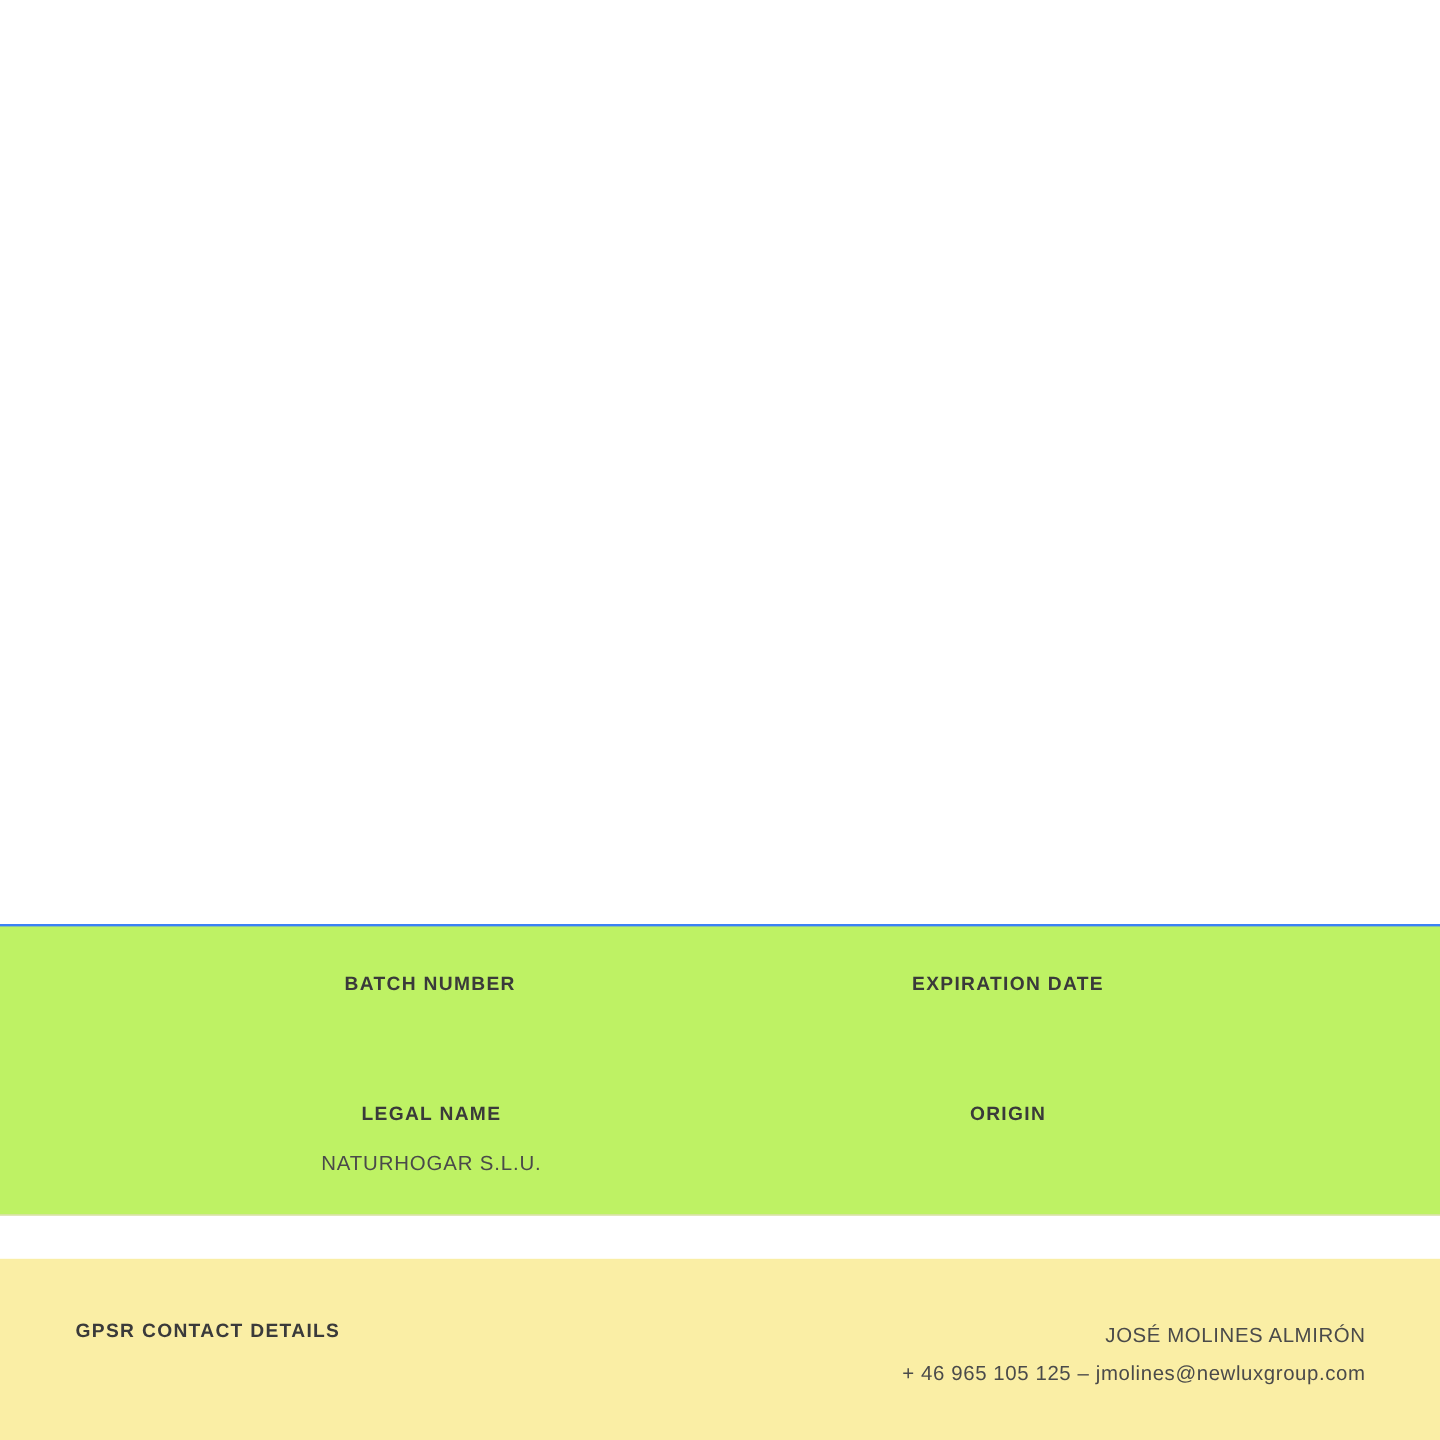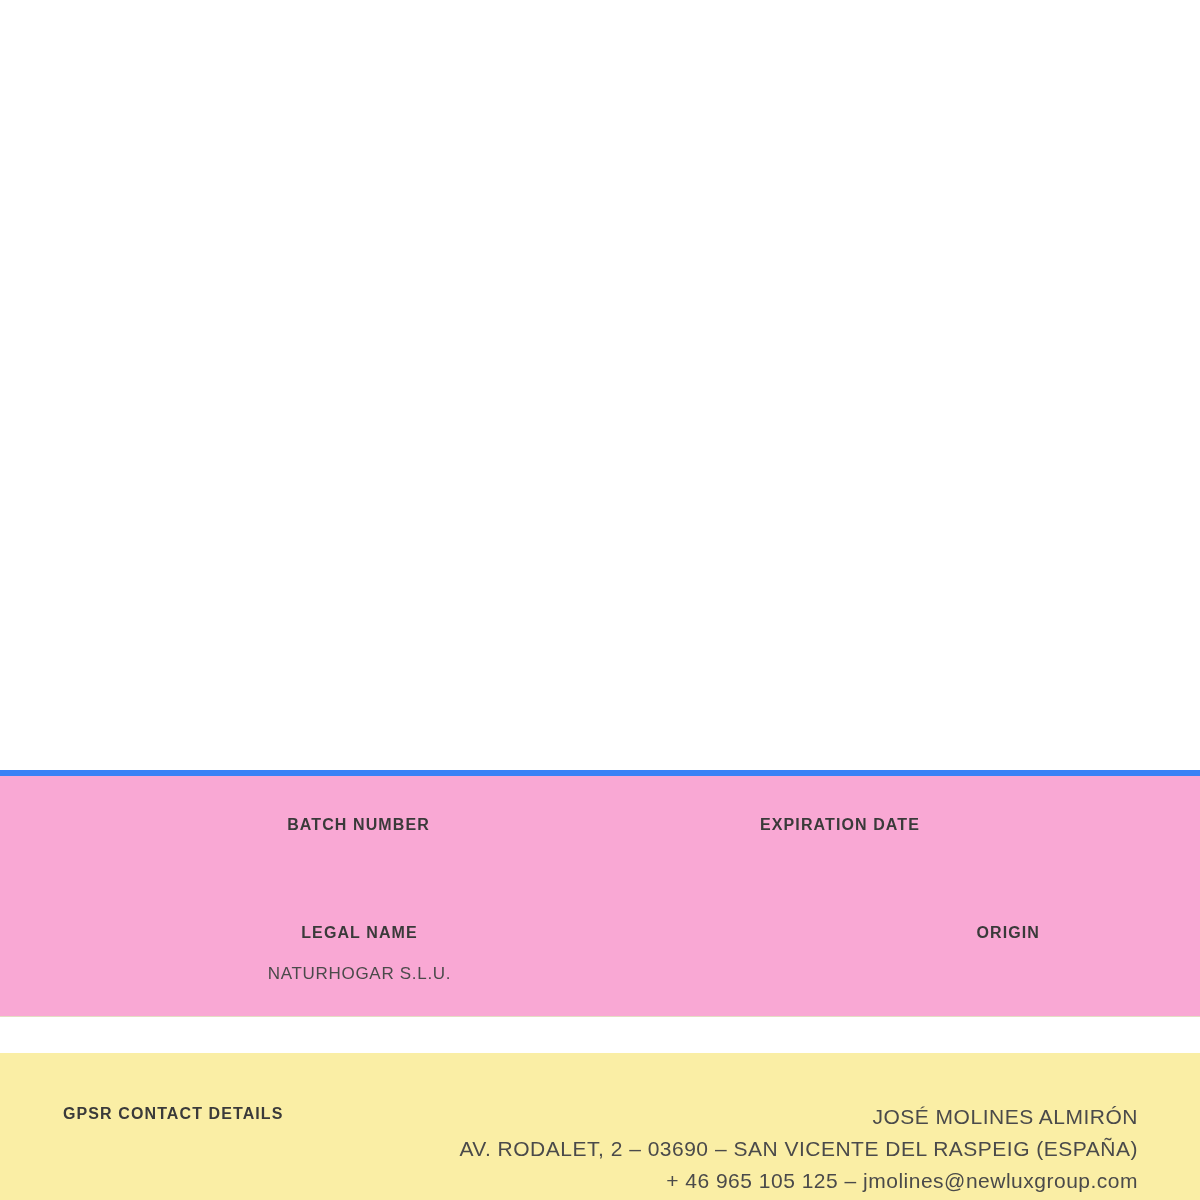--- a/index.html
+++ b/index.html
@@ -22,22 +22,22 @@
     flex-direction: column;
   }
   
   .upper-blank {
     flex: 0 0 770px;
     background: #ffffff;
   }
   
   .info-panel {
     flex: 0 0 240px;
-    background: #f9a8d4;
-    border-top: 6px solid #3b82f6;
+    background: #bef264;
+    border-top: 2px solid #3b82f6;
     border-bottom: 1px solid #e4ddc4;
     position: relative;
     text-decoration: underline;
   }
   .info-grid {
     position: absolute;
     left: 0;
     top: 0;
     width: 100%;
     height: 100%;
@@ -60,21 +60,21 @@
     margin-top: 22px;
     white-space: nowrap;
   }
   .field-value.empty {
     min-height: 17px;
   }
   
   .f-batch   { left: 0;    top: 40px;  width: 717px; }
   .f-exp     { left: 640px; top: 40px;  width: 400px; }
   .f-legal   { left: 0;    top: 148px; width: 719px; }
-  .f-origin  { left: 640px; top: 148px; width: 400px; text-align: right; }
+  .f-origin  { left: 640px; top: 148px; width: 400px; }
 
   
   .gpsr {
     flex: 1 1 auto;
     background: #faeea5;
     position: relative;
     margin-top: 36px;
   }
   .gpsr-title {
     position: absolute;
@@ -84,21 +84,21 @@
     font-weight: bold;
     letter-spacing: 1.1px;
     color: #3a3a3a;
     white-space: nowrap;
   }
   .gpsr-lines {
     position: absolute;
     right: 62px;
     top: 48px;
     text-align: right;
-    font-size: 21px;
+    font-size: 17px;
     letter-spacing: 0.5px;
     color: #4a4a4a;
     line-height: 32px;
   }
   .gpsr-line {
     white-space: nowrap;
   }
 </style>
 </head>
 <body>
@@ -129,18 +129,17 @@
         <div class="field-label">ORIGIN</div>
       </div>
 
     </div>
   </div>
 
   <div class="gpsr">
     <div class="gpsr-title">GPSR CONTACT DETAILS</div>
     <div class="gpsr-lines">
       <div class="gpsr-line">JOSÉ MOLINES ALMIRÓN</div>
-      <div class="gpsr-line">AV. RODALET, 2 – 03690 – SAN VICENTE DEL RASPEIG (ESPAÑA)</div>
       <div class="gpsr-line">+ 46 965 105 125 – jmolines@newluxgroup.com</div>
     </div>
   </div>
 
 </div>
 
 </body></html>

